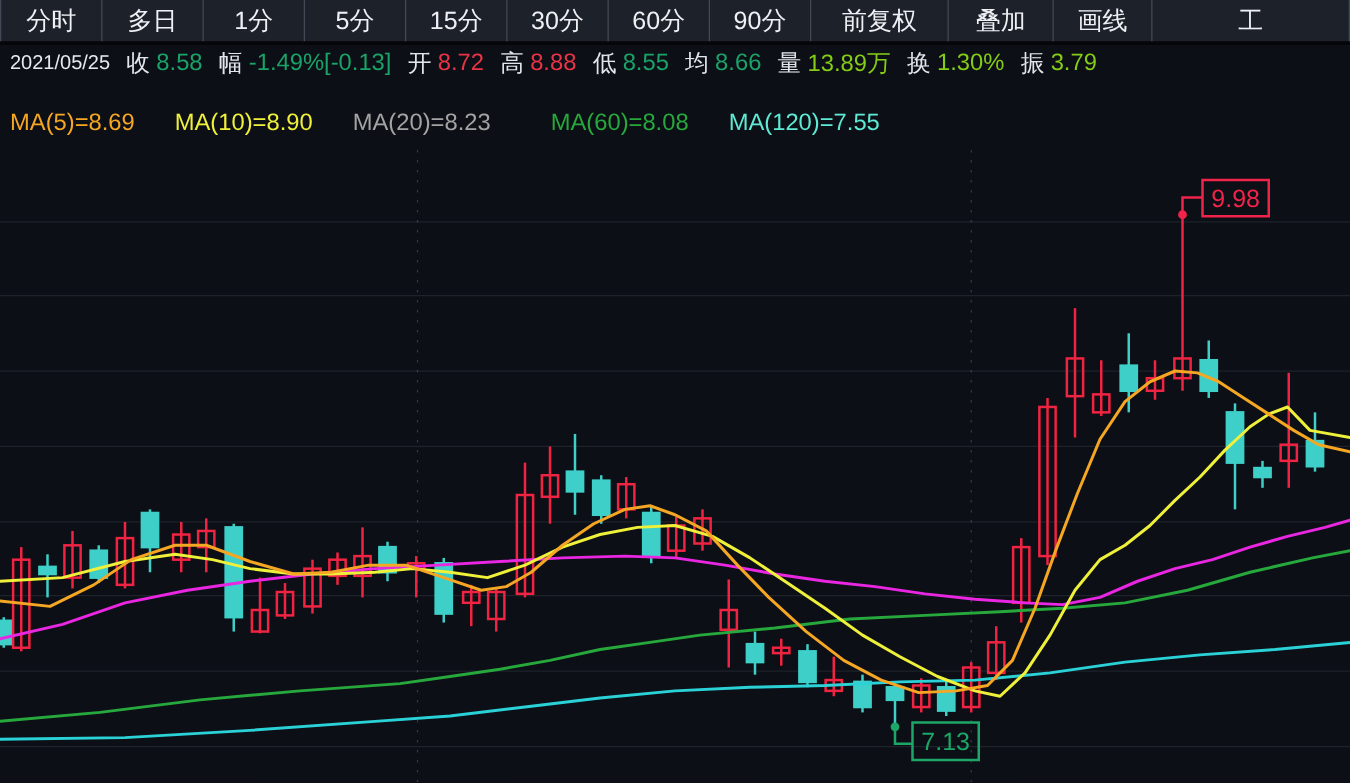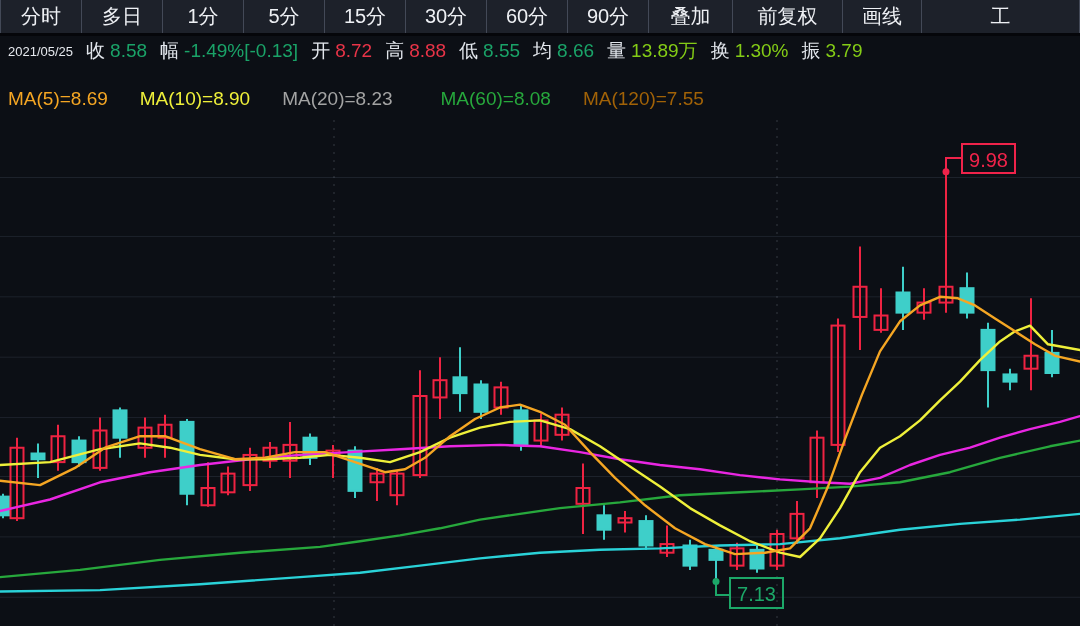--- a/index.html
+++ b/index.html
@@ -9,21 +9,21 @@
   #tabbar{position:absolute;left:0;top:0;width:1080px;height:33px;background:#1d212a;
           display:flex;align-items:stretch;border-bottom:3px solid #05060a;box-sizing:content-box;}
   .tab{display:flex;align-items:center;justify-content:center;gap:6px;
        color:#eef0f4;font-size:20px;font-weight:500;border-right:1px solid #434957;
        white-space:nowrap;overflow:hidden;flex-shrink:0;cursor:default;}
   .tab:first-child{border-left:1px solid #434957;}
   .tab .arr{font-size:13px;color:#ffffff;line-height:1;}
   
   #statsbar{position:absolute;left:0;top:36px;width:1080px;height:30px;display:flex;
             align-items:center;gap:13px;padding-left:8px;white-space:nowrap;overflow:hidden;}
-  #statsbar .date{color:#e6e9ee;font-size:13px;}
+  #statsbar .date{color:#e6e9ee;font-size:16px;}
   .stat{display:flex;align-items:center;gap:5px;font-size:19px;}
   .stat .lb{color:#e2e6ec;}
   .v-green{color:#1aa368;} .v-red{color:#e93448;} .v-white{color:#84cc16;}
   
   #malegend{position:absolute;left:0;top:84px;width:1080px;height:30px;display:flex;
             align-items:center;gap:32px;padding-left:8px;font-size:19px;white-space:nowrap;}
   
   #chart{position:absolute;left:0;top:0;width:1080px;height:626px;}
 </style>
 </head>
@@ -175,25 +175,25 @@
       </div>
       <div class="tab" style="width: 80px;">
         <span>30分</span>
       </div>
       <div class="tab" style="width: 80px;">
         <span>60分</span>
       </div>
       <div class="tab" style="width: 80px;">
         <span>90分</span>
       </div>
+      <div class="tab" style="width: 109px;">
+        <span>前复权</span>
+      </div>
       <div class="tab" style="width: 83px;">
         <span>叠加</span>
-      </div>
-      <div class="tab" style="width: 109px;">
-        <span>前复权</span>
       </div>
       <div class="tab" style="width: 78px;">
         <span>画线</span>
       </div>
       <div class="tab" style="width: auto; flex: 1 1 0%;">
         <span>工</span>
       </div>
     </div>
   <div id="statsbar">
     <span class="date">2021/05/25</span>
@@ -232,15 +232,15 @@
       <span class="stat">
         <span class="lb">振</span>
         <span class="v-white">3.79</span>
       </span>
     </div>
   <div id="malegend">
       <span style="color: rgb(245, 166, 35);">MA(5)=8.69</span>
       <span style="color: rgb(239, 240, 58);">MA(10)=8.90</span>
       <span style="color: #a3a3a3;">MA(20)=8.23</span>
       <span style="color: rgb(39, 168, 60); margin-left: 16px;">MA(60)=8.08</span>
-      <span style="color: #a16207;">MA(120)=7.55</span>
+      <span style="color: #5eead4;">MA(120)=7.55</span>
     </div>
 </div>
 
 </body></html>

